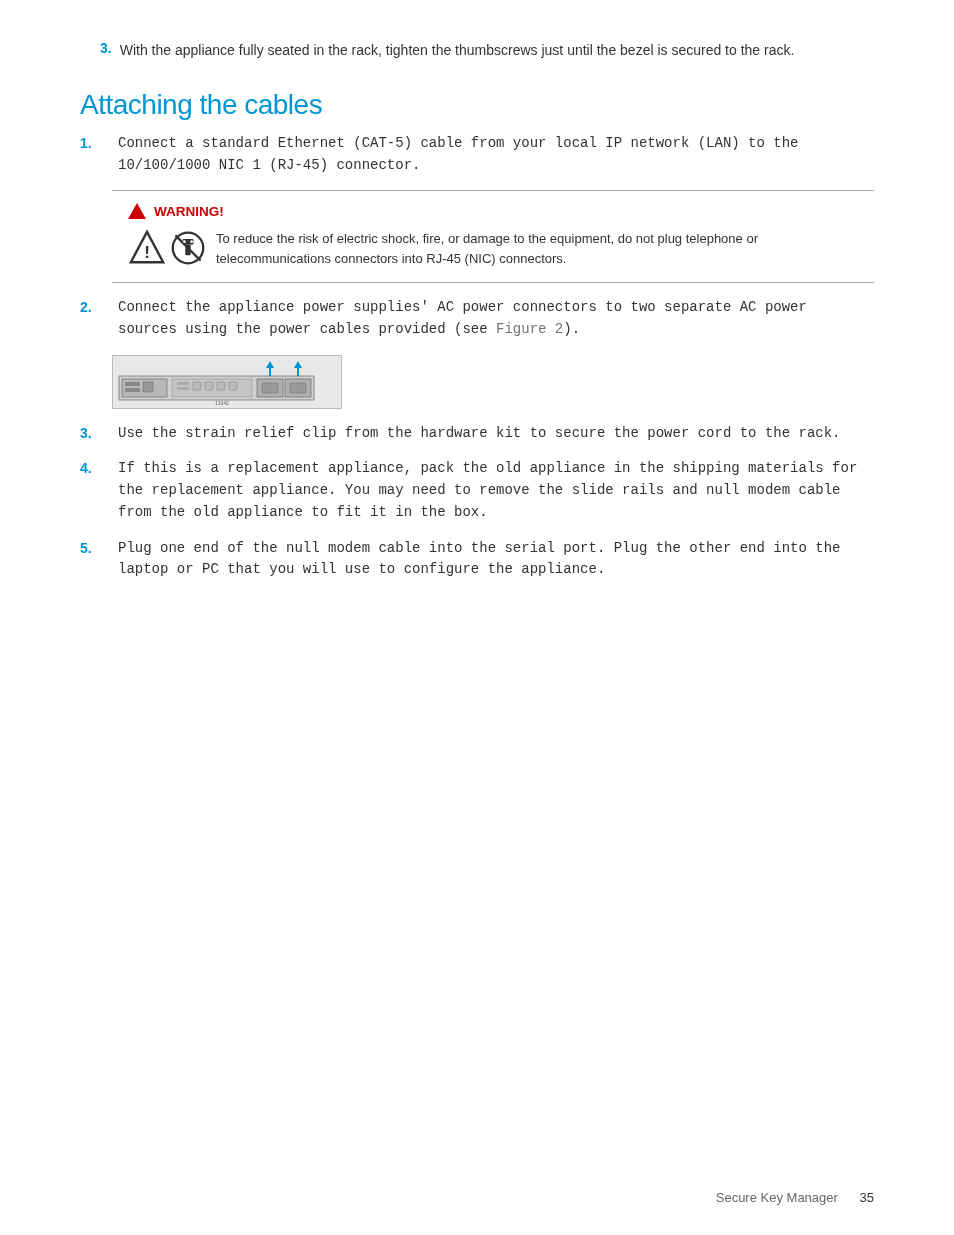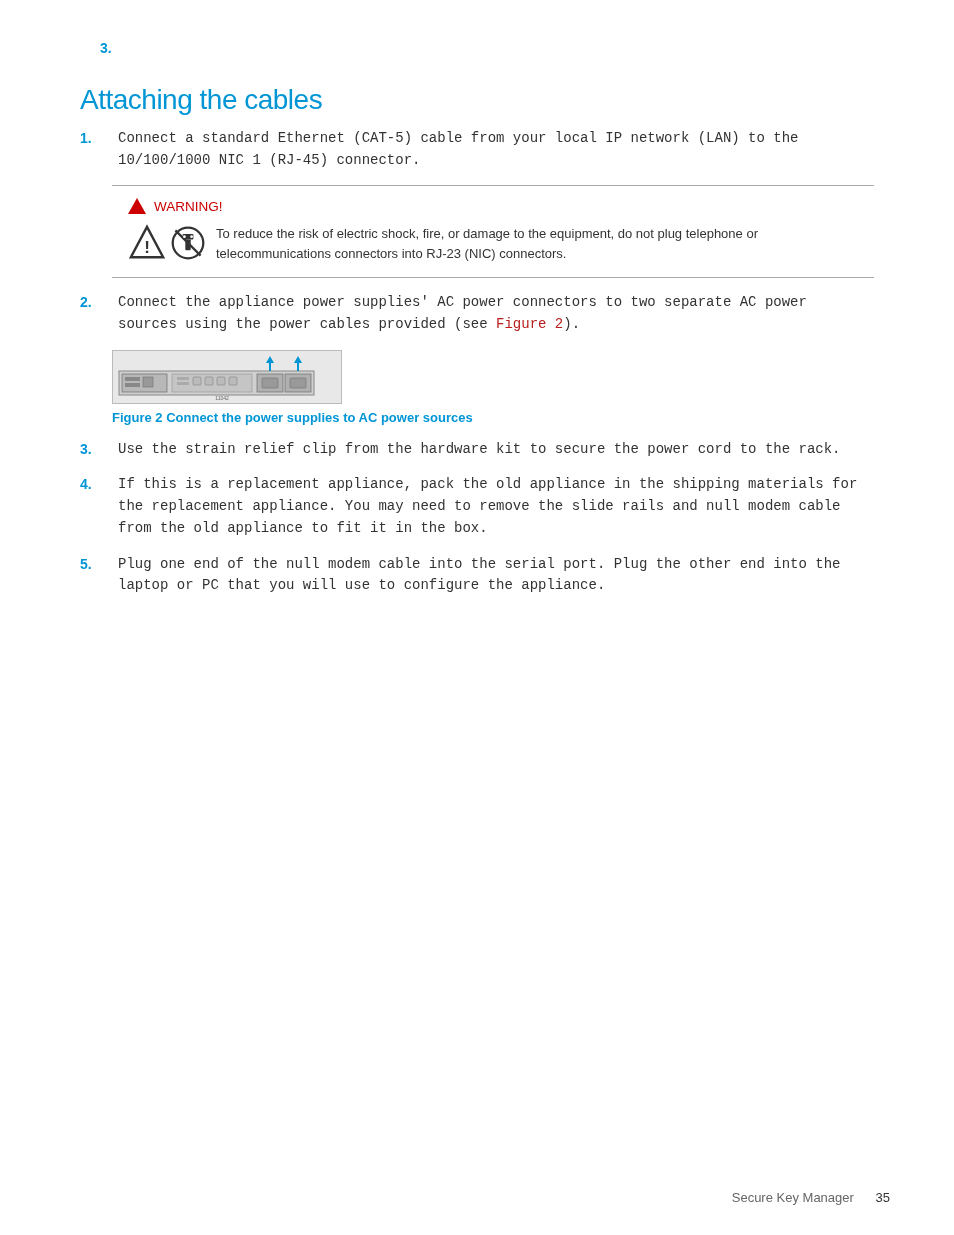--- a/index.html
+++ b/index.html
@@ -64,35 +64,35 @@
     }
 
     .step-text {
       font-size: 14px;
       color: #333;
       flex: 1;
       font-family: Liberation Mono, monospace;
     }
 
     .step-text a, .link {
-      color: #b91c1c;
+      color: #737373;
       text-decoration: none;
       text-align: right;
     }
 
     .warning-box {
       border-top: 1.5px solid #aaa;
       border-bottom: 1.5px solid #aaa;
       padding: 12px 16px 14px 16px;
       margin: 14px 0 14px 32px;
     }
 
     .warning-title {
       color: #cc0000;
-      font-weight: normal;
+      font-weight: bold;
       font-size: 13.5px;
       margin-bottom: 10px;
       display: flex;
       align-items: center;
       gap: 6px;
       text-align: right;
     }
 
     .warning-triangle {
       display: inline-block;
@@ -160,40 +160,41 @@
     .figure-caption {
       font-size: 13px;
       color: #0096d6;
       font-weight: bold;
       margin-top: 6px;
     }
 
     .footer {
       position: fixed;
       bottom: 30px;
-      right: 64px;
+      right: 80px;
       font-size: 13px;
       color: #666;
     }
 
     .page-number {
       font-size: 13px;
       color: #333;
     }
 
     .footer-product {
       color: #666;
     }
   </style>
 </head>
 <body>
 
 <div class="intro-step">
   <div style="display:flex;">
     <span class="intro-step-num">3.</span>
+    <span class="intro-step-text">With the appliance fully seated in the rack, tighten the thumbscrews just until the bezel is secured to the rack.</span>
   </div>
 </div>
 
 <h2 class="section-heading">Attaching the cables</h2>
 
 <ol class="step-list">
 
   <li class="step-item">
     <span class="step-num">1.</span>
     <span class="step-text">Connect a standard Ethernet (CAT-5) cable from your local IP network (LAN) to the 10/100/1000 NIC 1 (RJ-45) connector.</span>
@@ -216,21 +217,21 @@
           <svg class="warn-icon-plug" viewBox="0 0 40 40" xmlns="http://www.w3.org/2000/svg">
             <circle cx="20" cy="20" r="17" fill="none" stroke="#333" stroke-width="2.5"></circle>
             <line x1="6" y1="6" x2="34" y2="34" stroke="#333" stroke-width="2.5"></line>
 
             <rect x="14" y="10" width="12" height="6" rx="1" fill="#333"></rect>
             <rect x="17" y="16" width="6" height="12" rx="1" fill="#333"></rect>
             <circle cx="16" cy="13" r="1.5" fill="white"></circle>
             <circle cx="24" cy="13" r="1.5" fill="white"></circle>
           </svg>
         </div>
-        <span class="warning-text">To reduce the risk of electric shock, fire, or damage to the equipment, do not plug telephone or telecommunications connectors into RJ-23 (NIC) connectors.</span>
+        <span class="warning-text">To reduce the risk of electric shock, fire, or damage to the equipment, do not plug telephone or telecommunications connectors into RJ-45 (NIC) connectors.</span>
       </div>
     </div>
   </li>
 
   <li class="step-item">
     <span class="step-num">2.</span>
     <span class="step-text">
       <span>Connect the appliance power supplies' AC power connectors to two separate AC power sources using the power cables provided (see </span><a class="link">Figure 2</a><span>).</span>
     </span>
   </li>
@@ -262,21 +263,20 @@
         <rect x="173" y="25" width="16" height="10" fill="#999" stroke="#666" stroke-width="0.5" rx="1"></rect>
 
         <polygon points="153,3 149,10 157,10" fill="#0096d6"></polygon>
         <line x1="153" y1="10" x2="153" y2="18" stroke="#0096d6" stroke-width="2"></line>
         <polygon points="181,3 177,10 185,10" fill="#0096d6"></polygon>
         <line x1="181" y1="10" x2="181" y2="18" stroke="#0096d6" stroke-width="2"></line>
 
         <text x="105" y="47" font-size="5" fill="#666" text-anchor="middle">11042</text>
       </svg>
     </div>
-    <div class="figure-caption">Figure 2 Connect the power supplies to AC power sources</div>
   </li>
 
   <li class="step-item">
     <span class="step-num">3.</span>
     <span class="step-text">Use the strain relief clip from the hardware kit to secure the power cord to the rack.</span>
   </li>
 
   <li class="step-item">
     <span class="step-num">4.</span>
     <span class="step-text">If this is a replacement appliance, pack the old appliance in the shipping materials for the replacement appliance. You may need to remove the slide rails and null modem cable from the old appliance to fit it in the box.</span>

